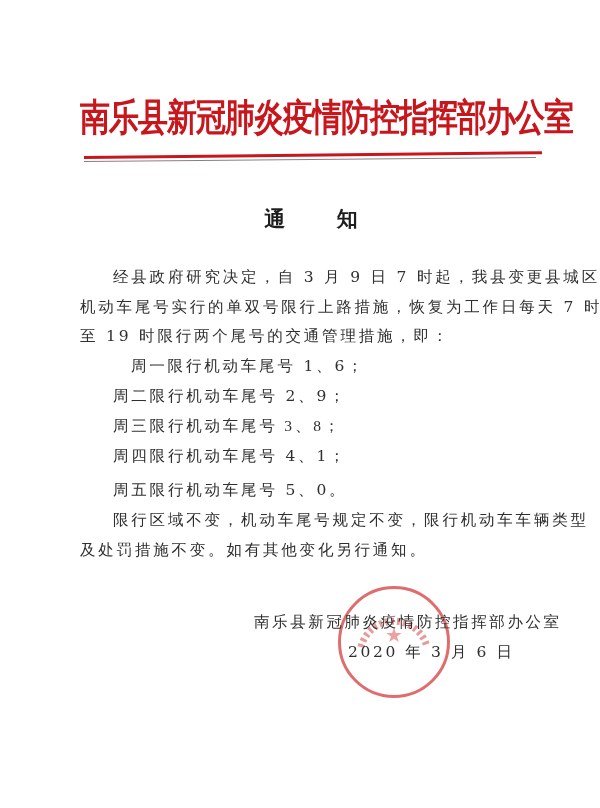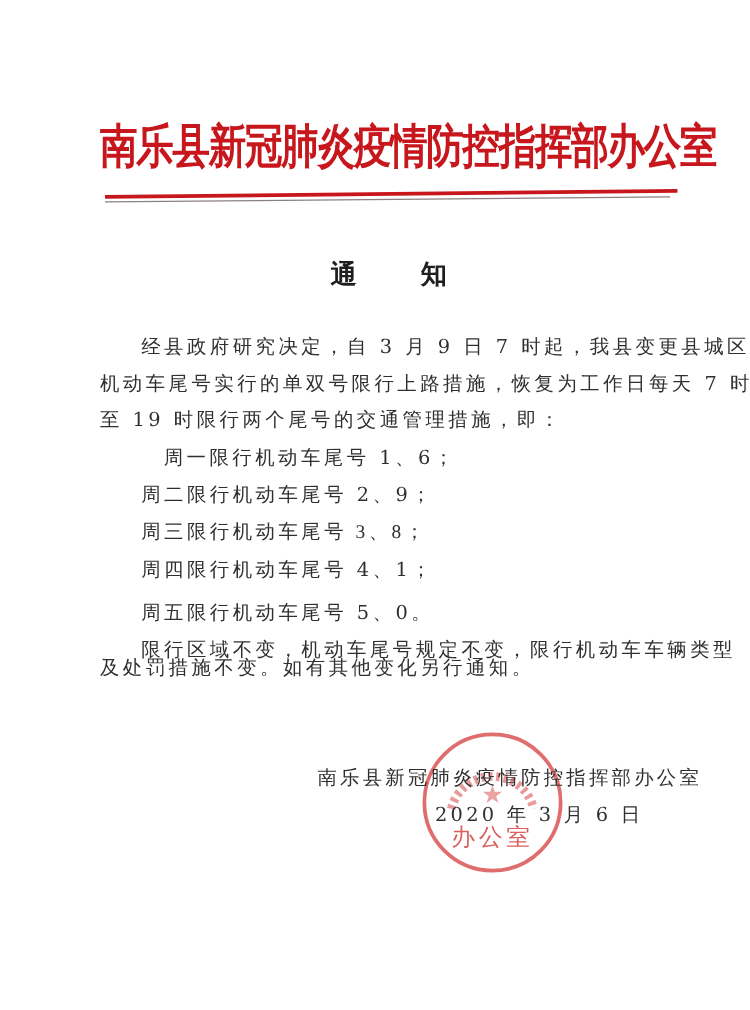--- a/index.html
+++ b/index.html
@@ -62,25 +62,24 @@
   <div class="line" style="left:80px; top:297px;">机动车尾号实行的单双号限行上路措施，恢复为工作日每天 7 时</div>
   <div class="line" style="left:80px; top:326px;text-align:center;">至 19 时限行两个尾号的交通管理措施，即：</div>
 
   <div class="line" style="left:113px; top:356px;margin-left:18px;">周一限行机动车尾号 1、6；</div>
   <div class="line" style="left:113px; top:386px;">周二限行机动车尾号 2、9；</div>
   <div class="line" style="left:113px; top:416px;font-family:Liberation Serif, serif;">周三限行机动车尾号 3、8；</div>
   <div class="line" style="left:113px; top:446px;">周四限行机动车尾号 4、1；</div>
   <div class="line" style="left:113px; top:480px;">周五限行机动车尾号 5、0。</div>
 
   <div class="line" style="left:113px; top:510px;">限行区域不变，机动车尾号规定不变，限行机动车车辆类型</div>
-  <div class="line" style="left:80px; top:524px;">及处罚措施不变。如有其他变化另行通知。</div>
+  <div class="line" style="left:80px; top:540px;">及处罚措施不变。如有其他变化另行通知。</div>
 </div>
 
 <div class="stamp">
   <svg class="stamp-arc" viewBox="0 0 86 86">
     <path d="M10 50 A34 34 0 0 1 76 50" fill="none" stroke="rgba(214,70,70,0.55)" stroke-width="7" stroke-dasharray="3 3"></path>
   </svg>
   <div class="stamp-star">★</div>
-  <div class="stamp-text">办公室</div>
 </div>
 
 <div class="sig" style="left:254px; top:612px;">南乐县新冠肺炎疫情防控指挥部办公室</div>
 <div class="sig" style="left:348px; top:642px;">2020 年 3 月 6 日</div>
 
 </body></html>

